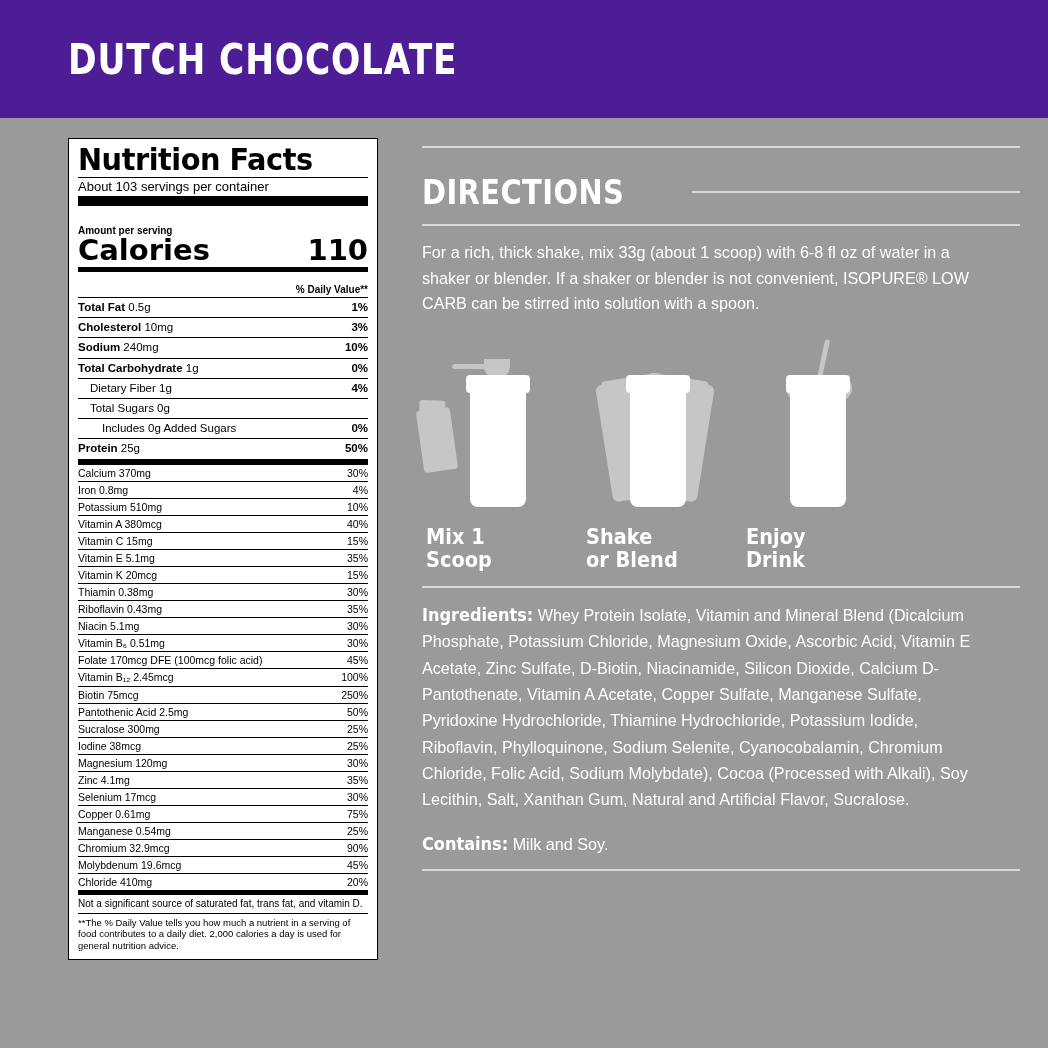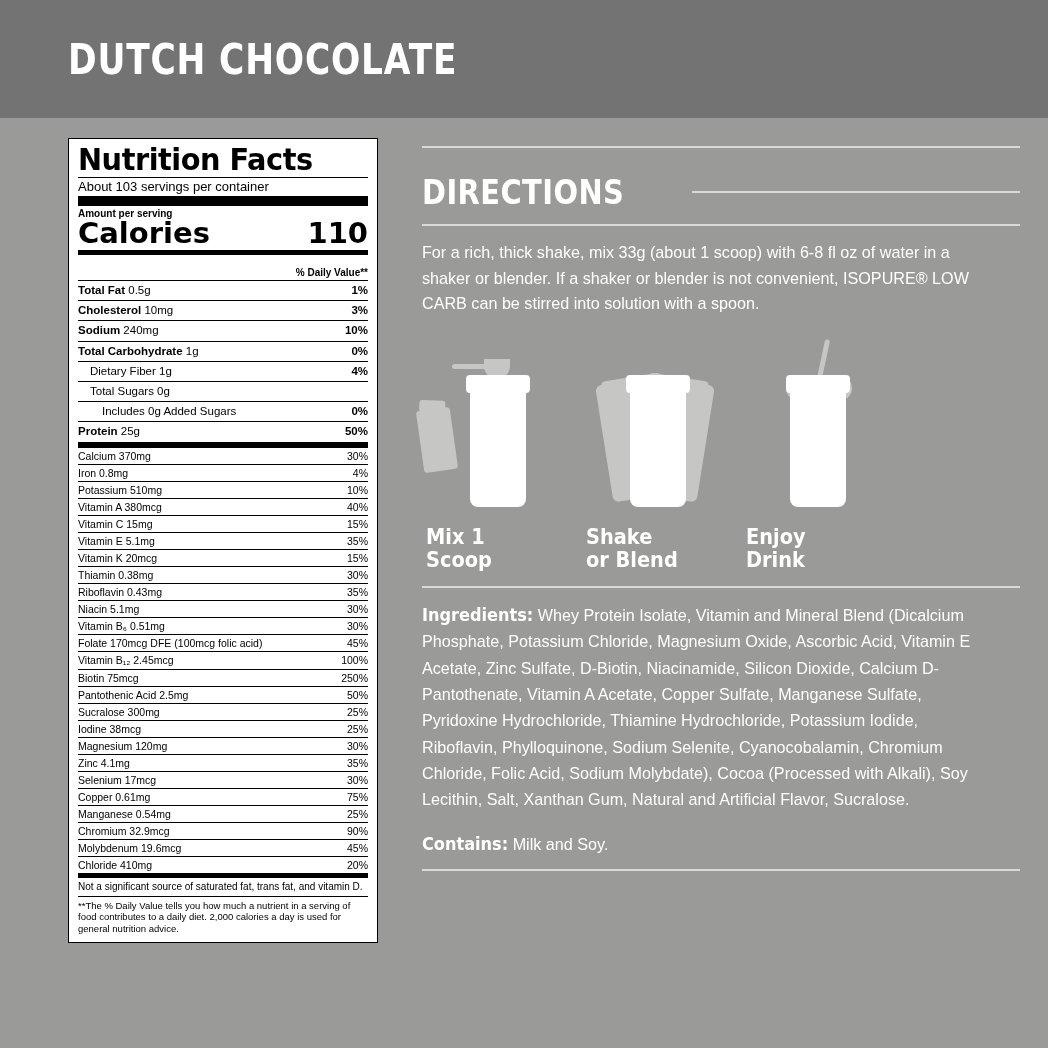--- a/index.html
+++ b/index.html
@@ -6,21 +6,21 @@
   html, body { margin:0; padding:0; }
   body {
     width:1048px; height:1048px;
     background:#9a9a99;
     font-family:"Liberation Sans", sans-serif;
     overflow:hidden;
   }
   
   .header {
     height:118px;
-    background:#737373;
+    background:#4c1d95;
     display:flex;
     align-items:center;
     padding-left:68px;
   }
   .header h1 {
     margin:0;
     color:#ffffff;
     font-family:"DejaVu Sans", sans-serif;
     font-weight:bold;
     font-size:42px;
@@ -54,21 +54,21 @@
     margin-bottom:2px;
     transform:scaleX(0.96);
     transform-origin:left;
   }
   .rule-thin { border-top:1px solid #000; }
   .rule-med { border-top:5px solid #000; }
   .rule-thick { border-top:10px solid #000; }
   .servings { font-size:13px; padding:2px 0 1px; }
   .serving-size { font-size:13px; font-weight:bold; padding:1px 0 3px; display:flex; }
   .serving-size .ss-val { margin-left:6px; }
-  .amount-per { font-size:10px; font-weight:bold; padding:2px 0 0; }
+  .amount-per { font-size:10px; font-weight:bold; padding:2px 0 0;margin-top:17px; }
   .cal-row {
     display:flex; justify-content:space-between; 
     font-family:"DejaVu Sans", sans-serif; font-weight:bold;
     font-size:29px; line-height:1; padding-bottom:2px;
   }
   .cal-row .cal-val { font-size:29px; }
   .dv-head { text-align:right; font-weight:bold; font-size:10px; padding:12px 0 1px; }
   .nrow {
     display:flex; justify-content:space-between;
     border-top:1px solid #000;

